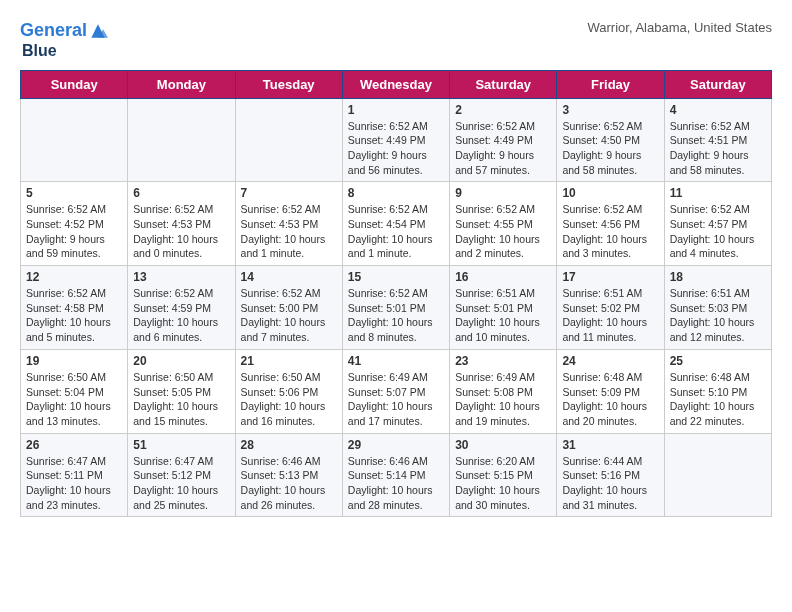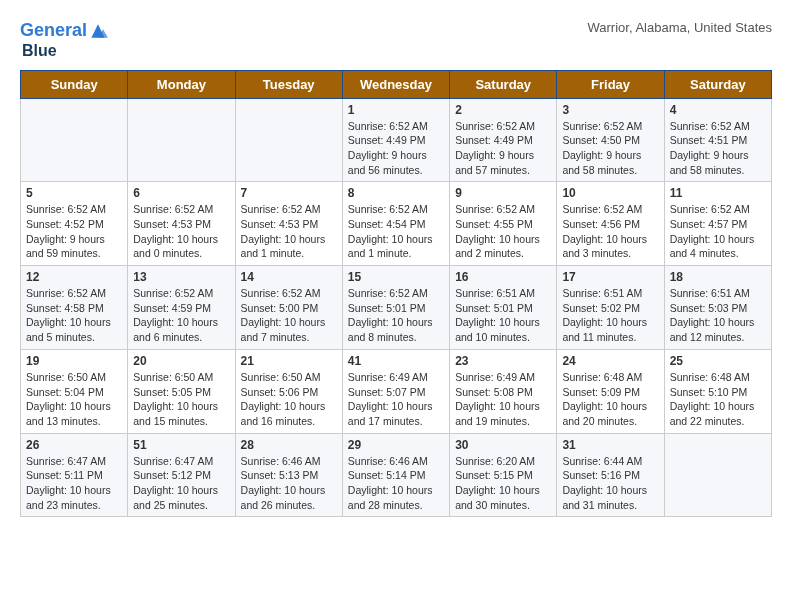--- a/index.html
+++ b/index.html
@@ -45,21 +45,21 @@
     .location {
       font-size: 13px;
       color: #555;
     }
     .calendar {
       width: 100%;
       border-collapse: collapse;
       border: 1px solid #ccc;
     }
     .calendar th {
-      background-color: #a16207;
+      background-color: #be185d;
       color: #fff;
       text-align: center;
       padding: 6px 4px;
       font-size: 13px;
       border: 1px solid #1e4a8a;
     }
     .calendar td {
       vertical-align: top;
       padding: 4px 5px;
       border: 1px solid #ccc;

